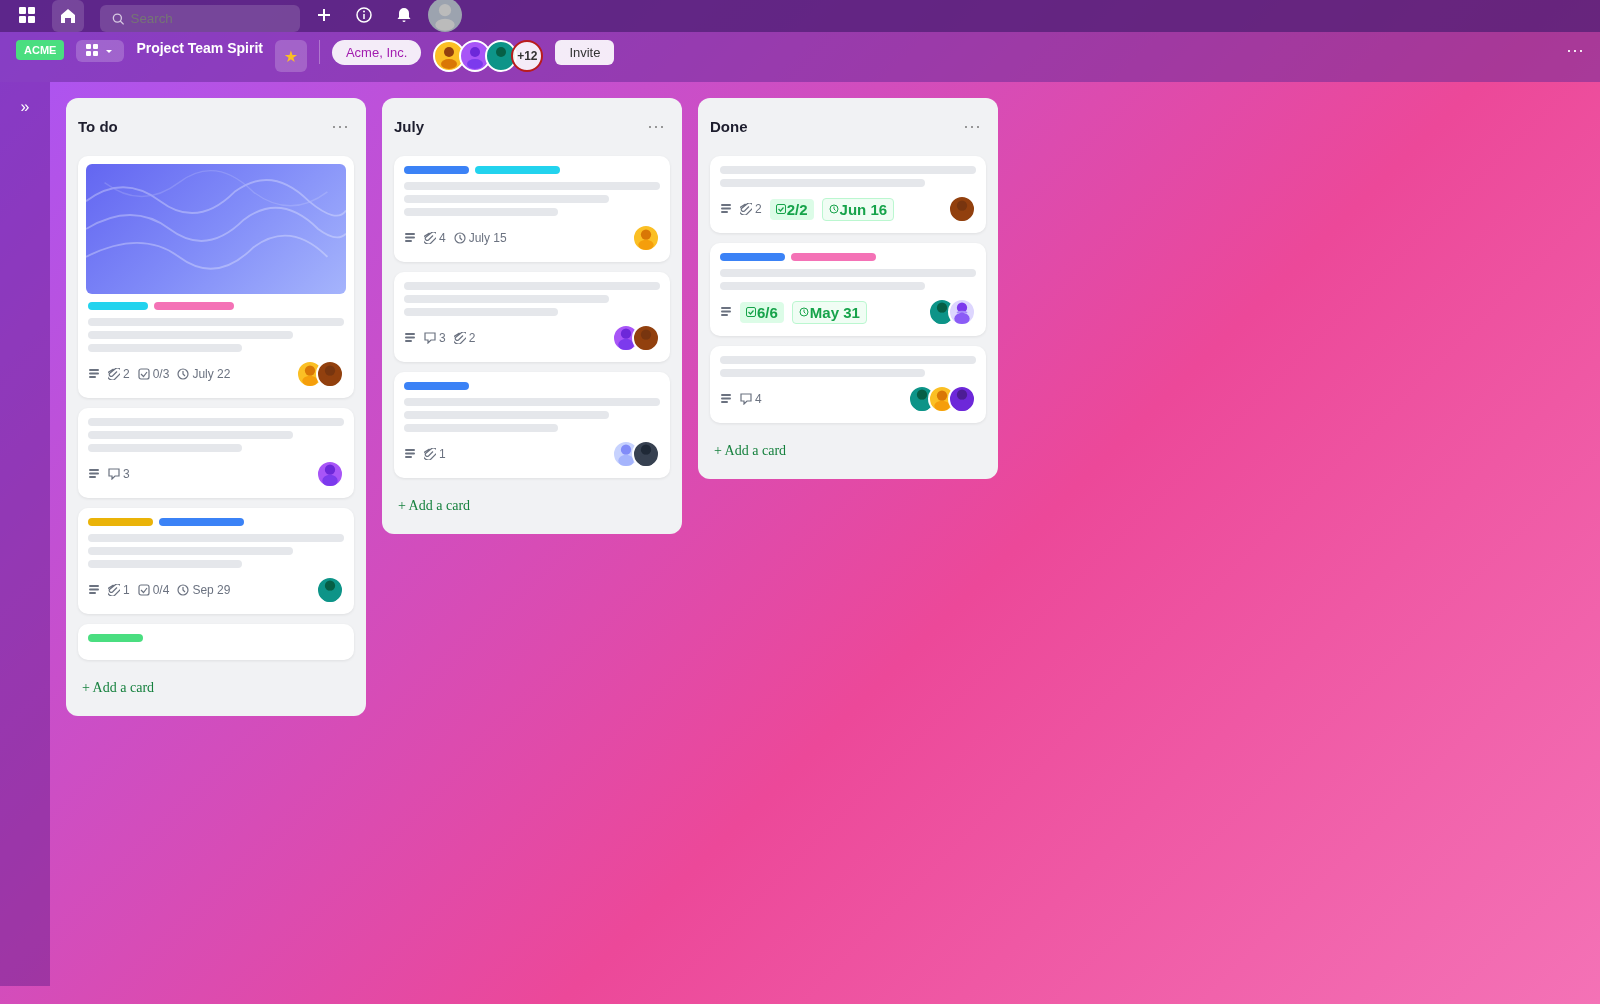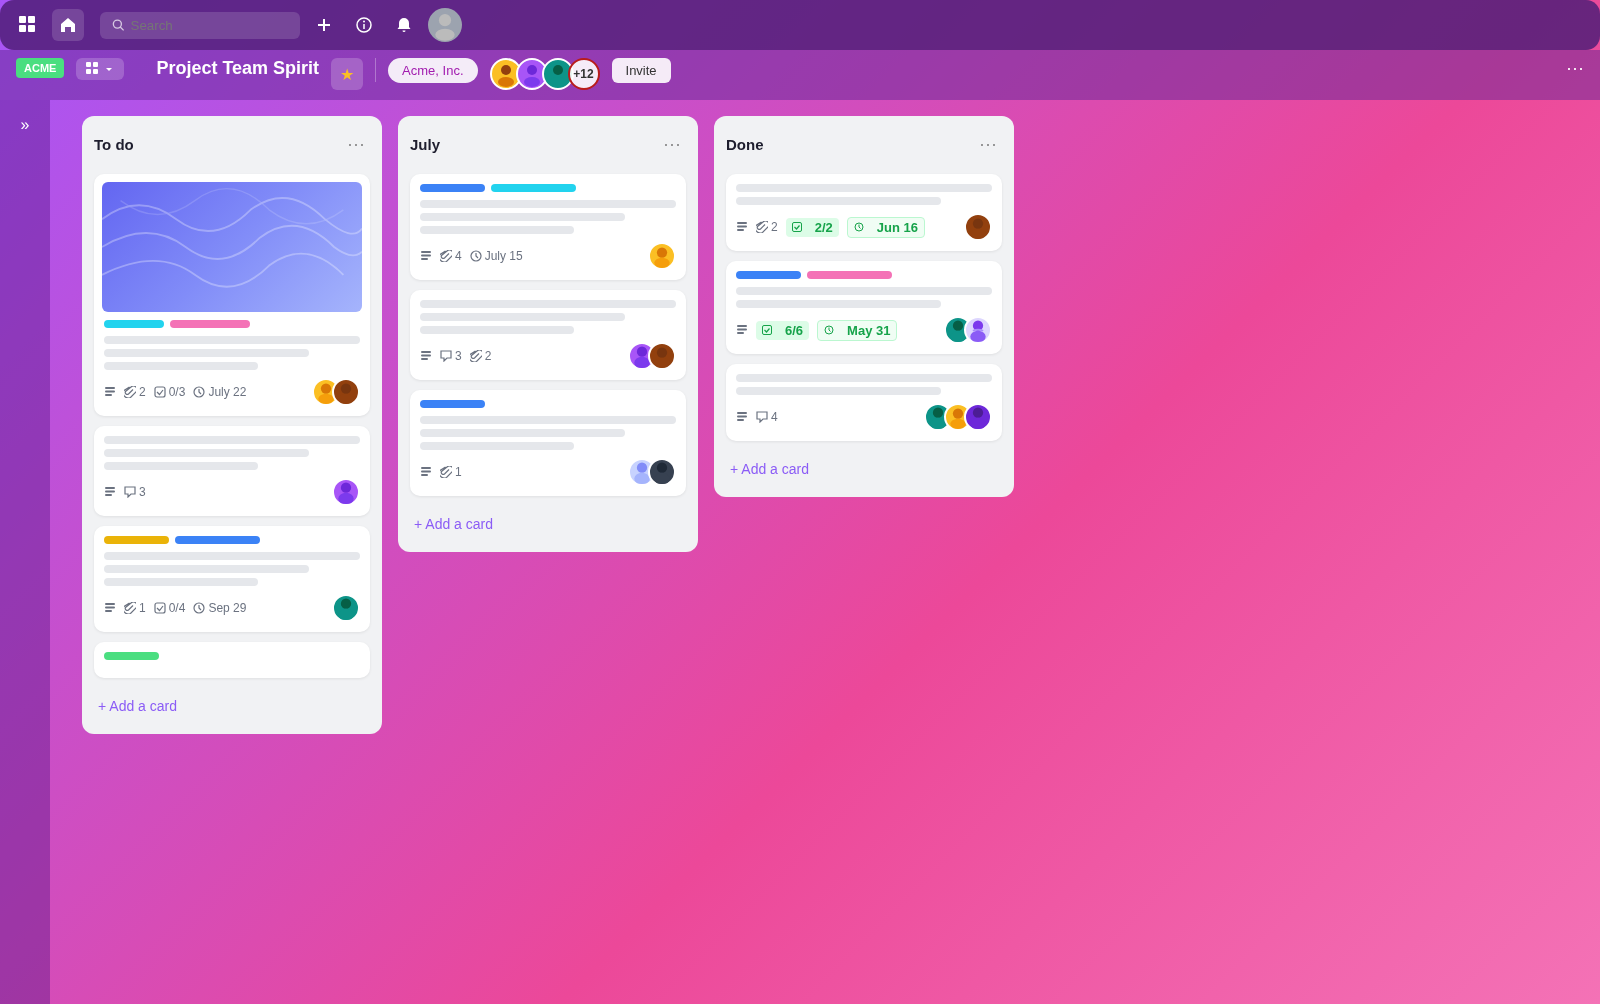--- a/index.html
+++ b/index.html
@@ -6,26 +6,25 @@
     body {
       font-family: -apple-system, BlinkMacSystemFont, 'Segoe UI', sans-serif;
       background: linear-gradient(135deg, #a855f7 0%, #ec4899 60%, #f472b6 100%);
       min-height: 100vh;
       overflow: hidden;
     }
 
     
     .top-nav {
       display: flex;
-      align-items: center;
+      align-items: flex-end;
       background: rgba(80, 30, 120, 0.85);
-      height: 50px;
+      height: 32px;
       padding: 0 12px;
       gap: 8px;
-      border-radius: 14px;
     }
     .nav-grid-icon {
       width: 32px; height: 32px;
       display: flex; align-items: center; justify-content: center;
       cursor: pointer; color: white; font-size: 18px; border-radius: 4px;
     }
     .nav-home-icon {
       width: 32px; height: 32px;
       display: flex; align-items: center; justify-content: center;
       cursor: pointer; color: white; font-size: 18px;
@@ -75,21 +74,21 @@
     .board-workspace-badge {
       background: #4ade80; color: white; font-size: 11px; font-weight: bold;
       padding: 4px 8px; border-radius: 4px; cursor: pointer;
     }
     .board-view-toggle {
       display: flex; align-items: center; gap: 4px;
       background: rgba(255,255,255,0.2); border-radius: 6px;
       padding: 4px 10px; color: white; cursor: pointer; font-size: 13px;
     }
     .board-title {
-      color: white; font-size: 18px; font-weight: bold; margin-left: 20px;
+      color: white; font-size: 14px; font-weight: bold;
     }
     .board-star {
       color: #fbbf24; font-size: 16px; cursor: pointer;
       background: rgba(255,255,255,0.2); border-radius: 6px;
       width: 32px; height: 32px; display: flex; align-items: center; justify-content: center;
     }
     .divider-v { width: 1px; height: 24px; background: rgba(255,255,255,0.3); }
     .workspace-chip {
       background: rgba(255,255,255,0.9); border-radius: 20px;
       padding: 5px 14px; font-size: 13px; color: #a21caf; cursor: pointer;
@@ -132,21 +131,20 @@
     }
 
     
     .board-area {
       flex: 1;
       padding: 16px;
       display: flex;
       gap: 16px;
       overflow-x: auto;
       align-items: flex-start;
-      margin-left: 16px;
     }
 
     
     .column {
       background: #f1f2f4;
       border-radius: 12px;
       width: 300px;
       min-width: 300px;
       padding: 12px;
       display: flex;
@@ -203,31 +201,32 @@
     .card-meta-item { display: flex; align-items: center; gap: 3px; }
     .card-avatars { display: flex; margin-left: auto; }
     .card-avatar {
       width: 28px; height: 28px; border-radius: 50%;
       border: 2px solid white; margin-left: -8px; overflow: hidden;
       display: flex; align-items: center; justify-content: center;
     }
     .card-avatar:first-child { margin-left: 0; }
 
     .badge {
-      display: flex; align-items: center; gap: 13px;
-      border-radius: 4px; padding: 2px 6px; font-size: 13px; font-weight: 600;
+      display: flex; align-items: center; gap: 1px;
+      border-radius: 4px; padding: 2px 6px; font-size: 15px; font-weight: 600;
     }
     .badge-green { background: #dcfce7; color: #16a34a; }
     .badge-clock { background: #f0fdf4; color: #16a34a; border: 1px solid #bbf7d0; }
 
     .add-card-btn {
       display: flex; align-items: center; gap: 6px;
-      color: #8b5cf6; font-size: 14px; cursor: pointer;
+      color: #15803d; font-size: 14px; cursor: pointer;
       padding: 8px 4px; border-radius: 6px;
       margin-top: 2px;
+      font-family: Liberation Serif, serif;
     }
 
     
     .av-yellow { background: #fbbf24; }
     .av-purple { background: #a855f7; }
     .av-brown { background: #92400e; }
     .av-teal { background: #0d9488; }
     .av-gray { background: #9ca3af; }
 
     

